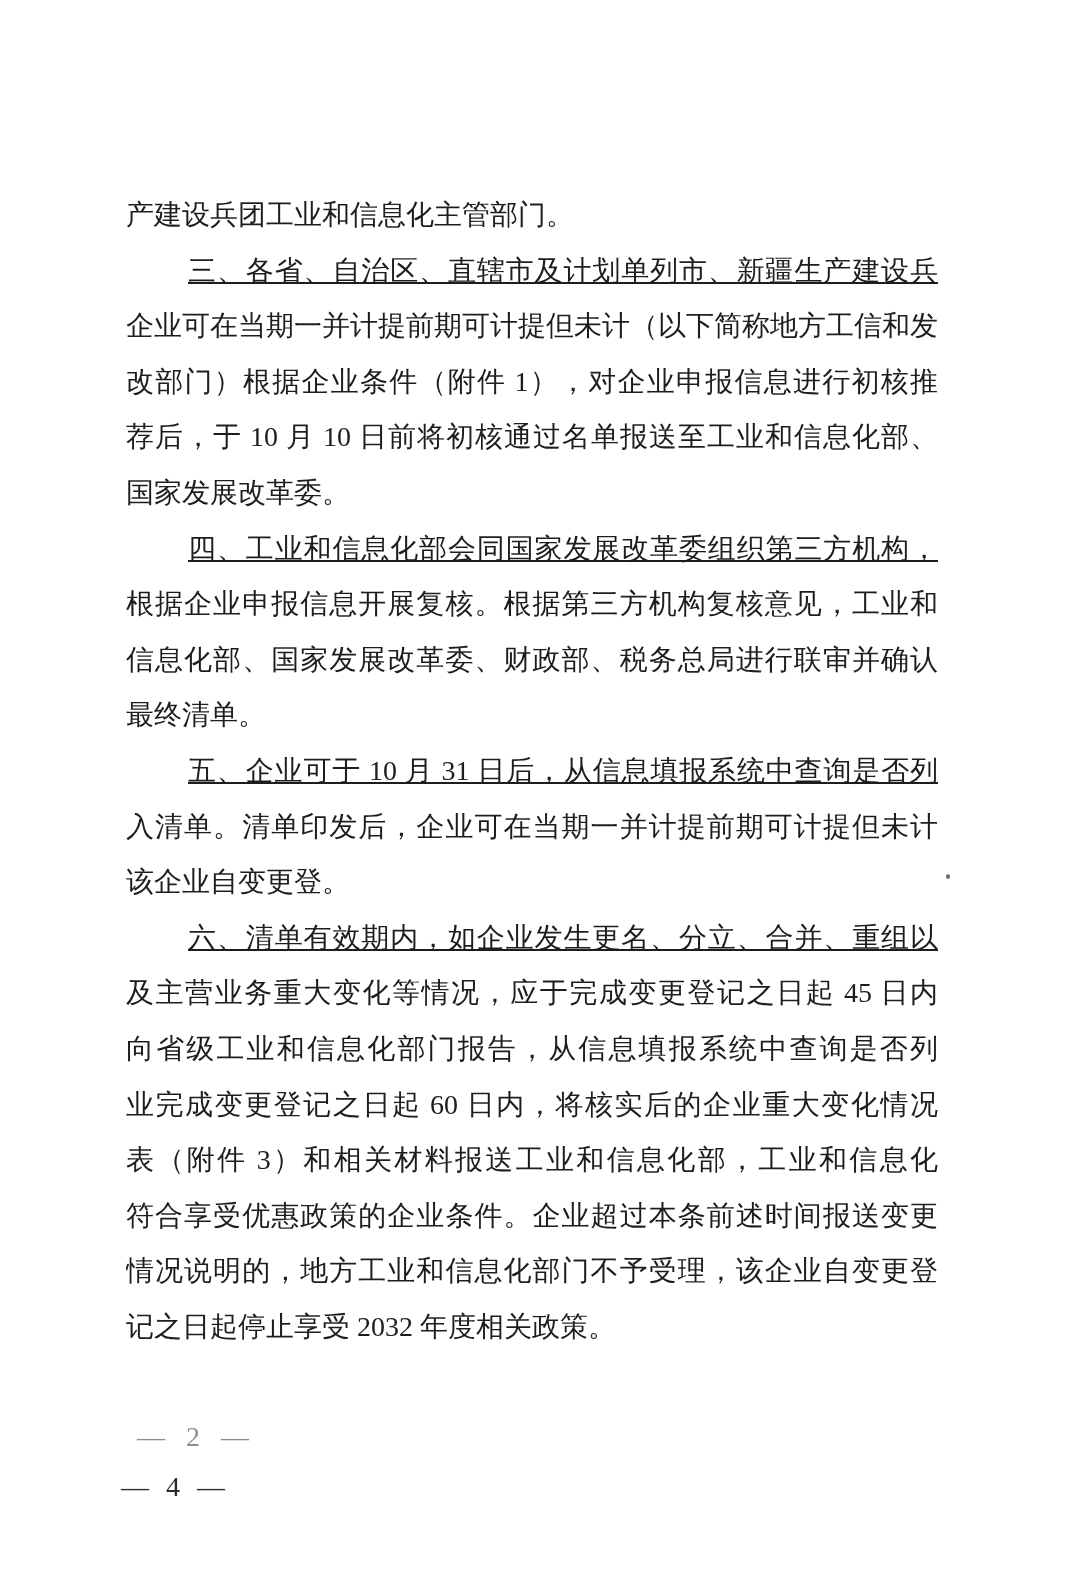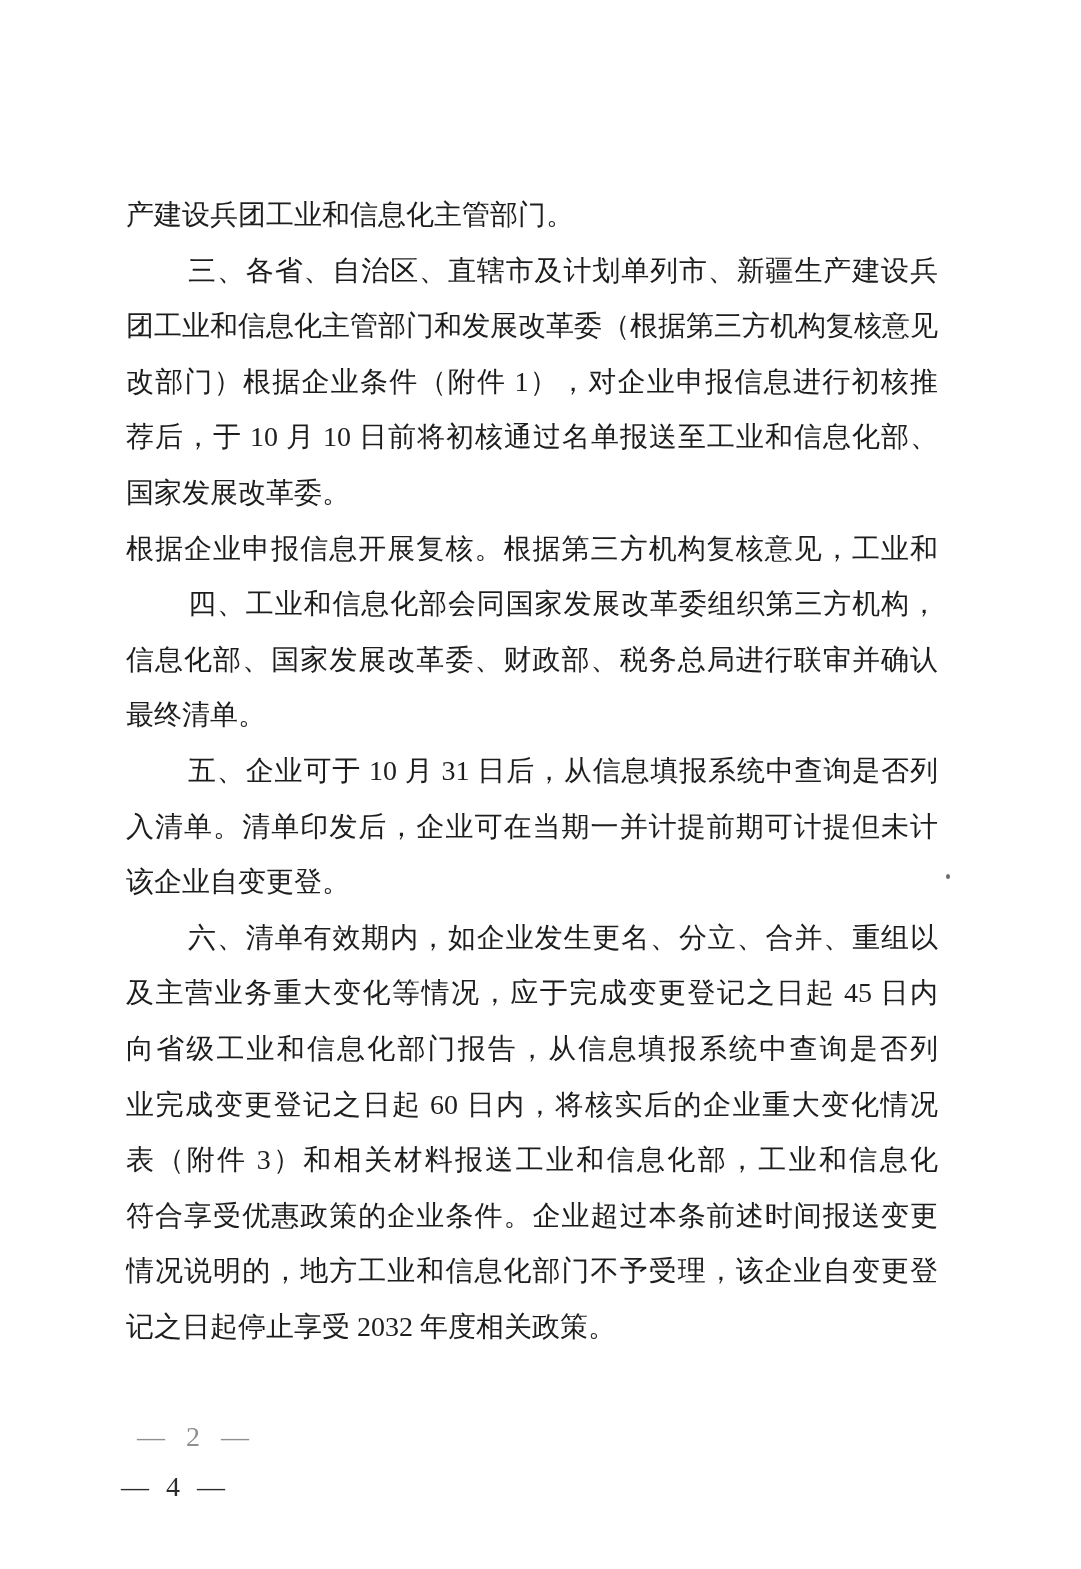--- a/index.html
+++ b/index.html
@@ -32,20 +32,21 @@
     text-justify: inter-ideograph;
     overflow: hidden;
     white-space: nowrap;
   }
   .line.end {
     text-align: left;
     text-align-last: left;
   }
   .line.indent {
     text-indent: 62px;
+    text-decoration: underline;
   }
   .footer {
     position: absolute;
     font-size: 28px;
     line-height: 38px;
     white-space: nowrap;
   }
   .footer.faint {
     left: 137px;
     top: 1418px;
@@ -68,26 +69,26 @@
     border-radius: 50%;
   }
 </style>
 </head>
 <body>
 
 <div class="page">
   <div class="text-block">
     <div class="line end">产建设兵团工业和信息化主管部门。</div>
     <div class="line indent">三、各省、自治区、直辖市及计划单列市、新疆生产建设兵</div>
-    <div class="line">团工业和信息化主管部门和发展改革委（根据第三方机构复核意见</div>
+    <div class="line">企业可在当期一并计提前期可计提但未计（以下简称地方工信和发</div>
     <div class="line">改部门）根据企业条件（附件 1），对企业申报信息进行初核推</div>
     <div class="line">荐后，于 10 月 10 日前将初核通过名单报送至工业和信息化部、</div>
     <div class="line end">国家发展改革委。</div>
+    <div class="line indent">四、工业和信息化部会同国家发展改革委组织第三方机构，</div>
     <div class="line">根据企业申报信息开展复核。根据第三方机构复核意见，工业和</div>
-    <div class="line indent">四、工业和信息化部会同国家发展改革委组织第三方机构，</div>
     <div class="line">信息化部、国家发展改革委、财政部、税务总局进行联审并确认</div>
     <div class="line end">最终清单。</div>
     <div class="line indent">五、企业可于 10 月 31 日后，从信息填报系统中查询是否列</div>
     <div class="line">入清单。清单印发后，企业可在当期一并计提前期可计提但未计</div>
     <div class="line end">该企业自变更登。</div>
     <div class="line indent">六、清单有效期内，如企业发生更名、分立、合并、重组以</div>
     <div class="line">及主营业务重大变化等情况，应于完成变更登记之日起 45 日内</div>
     <div class="line">向省级工业和信息化部门报告，从信息填报系统中查询是否列</div>
     <div class="line">业完成变更登记之日起 60 日内，将核实后的企业重大变化情况</div>
     <div class="line">表（附件 3）和相关材料报送工业和信息化部，工业和信息化</div>

